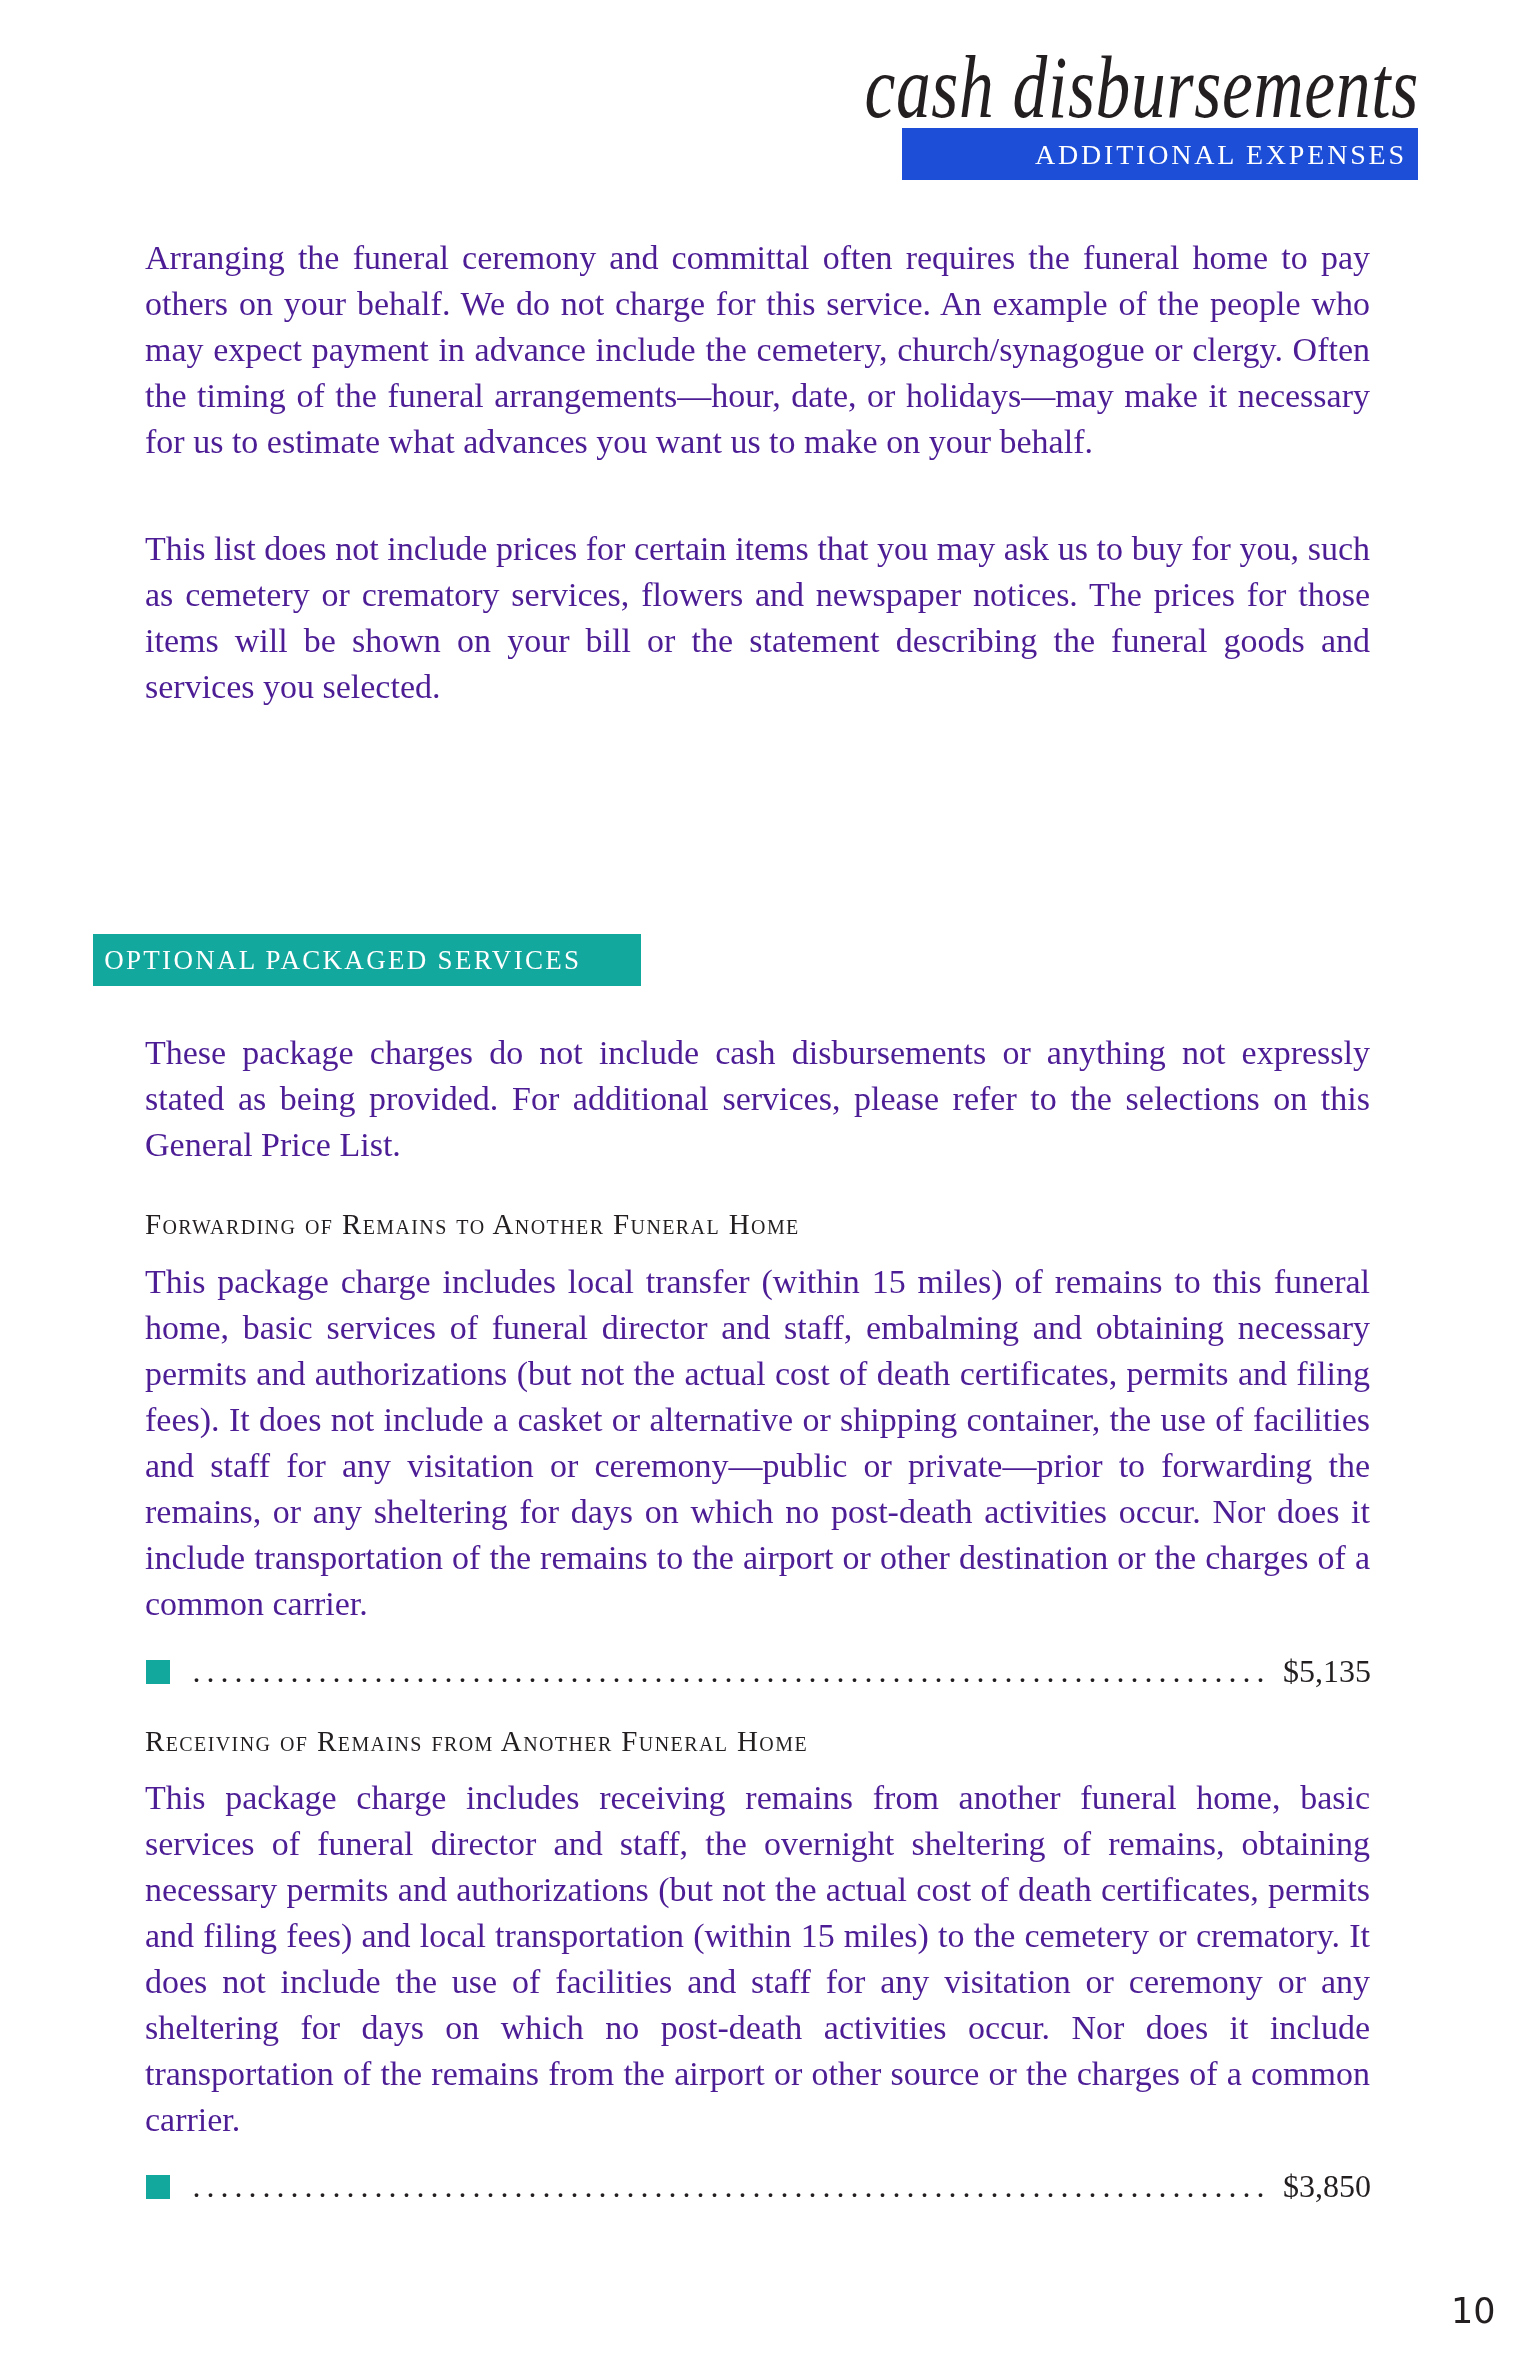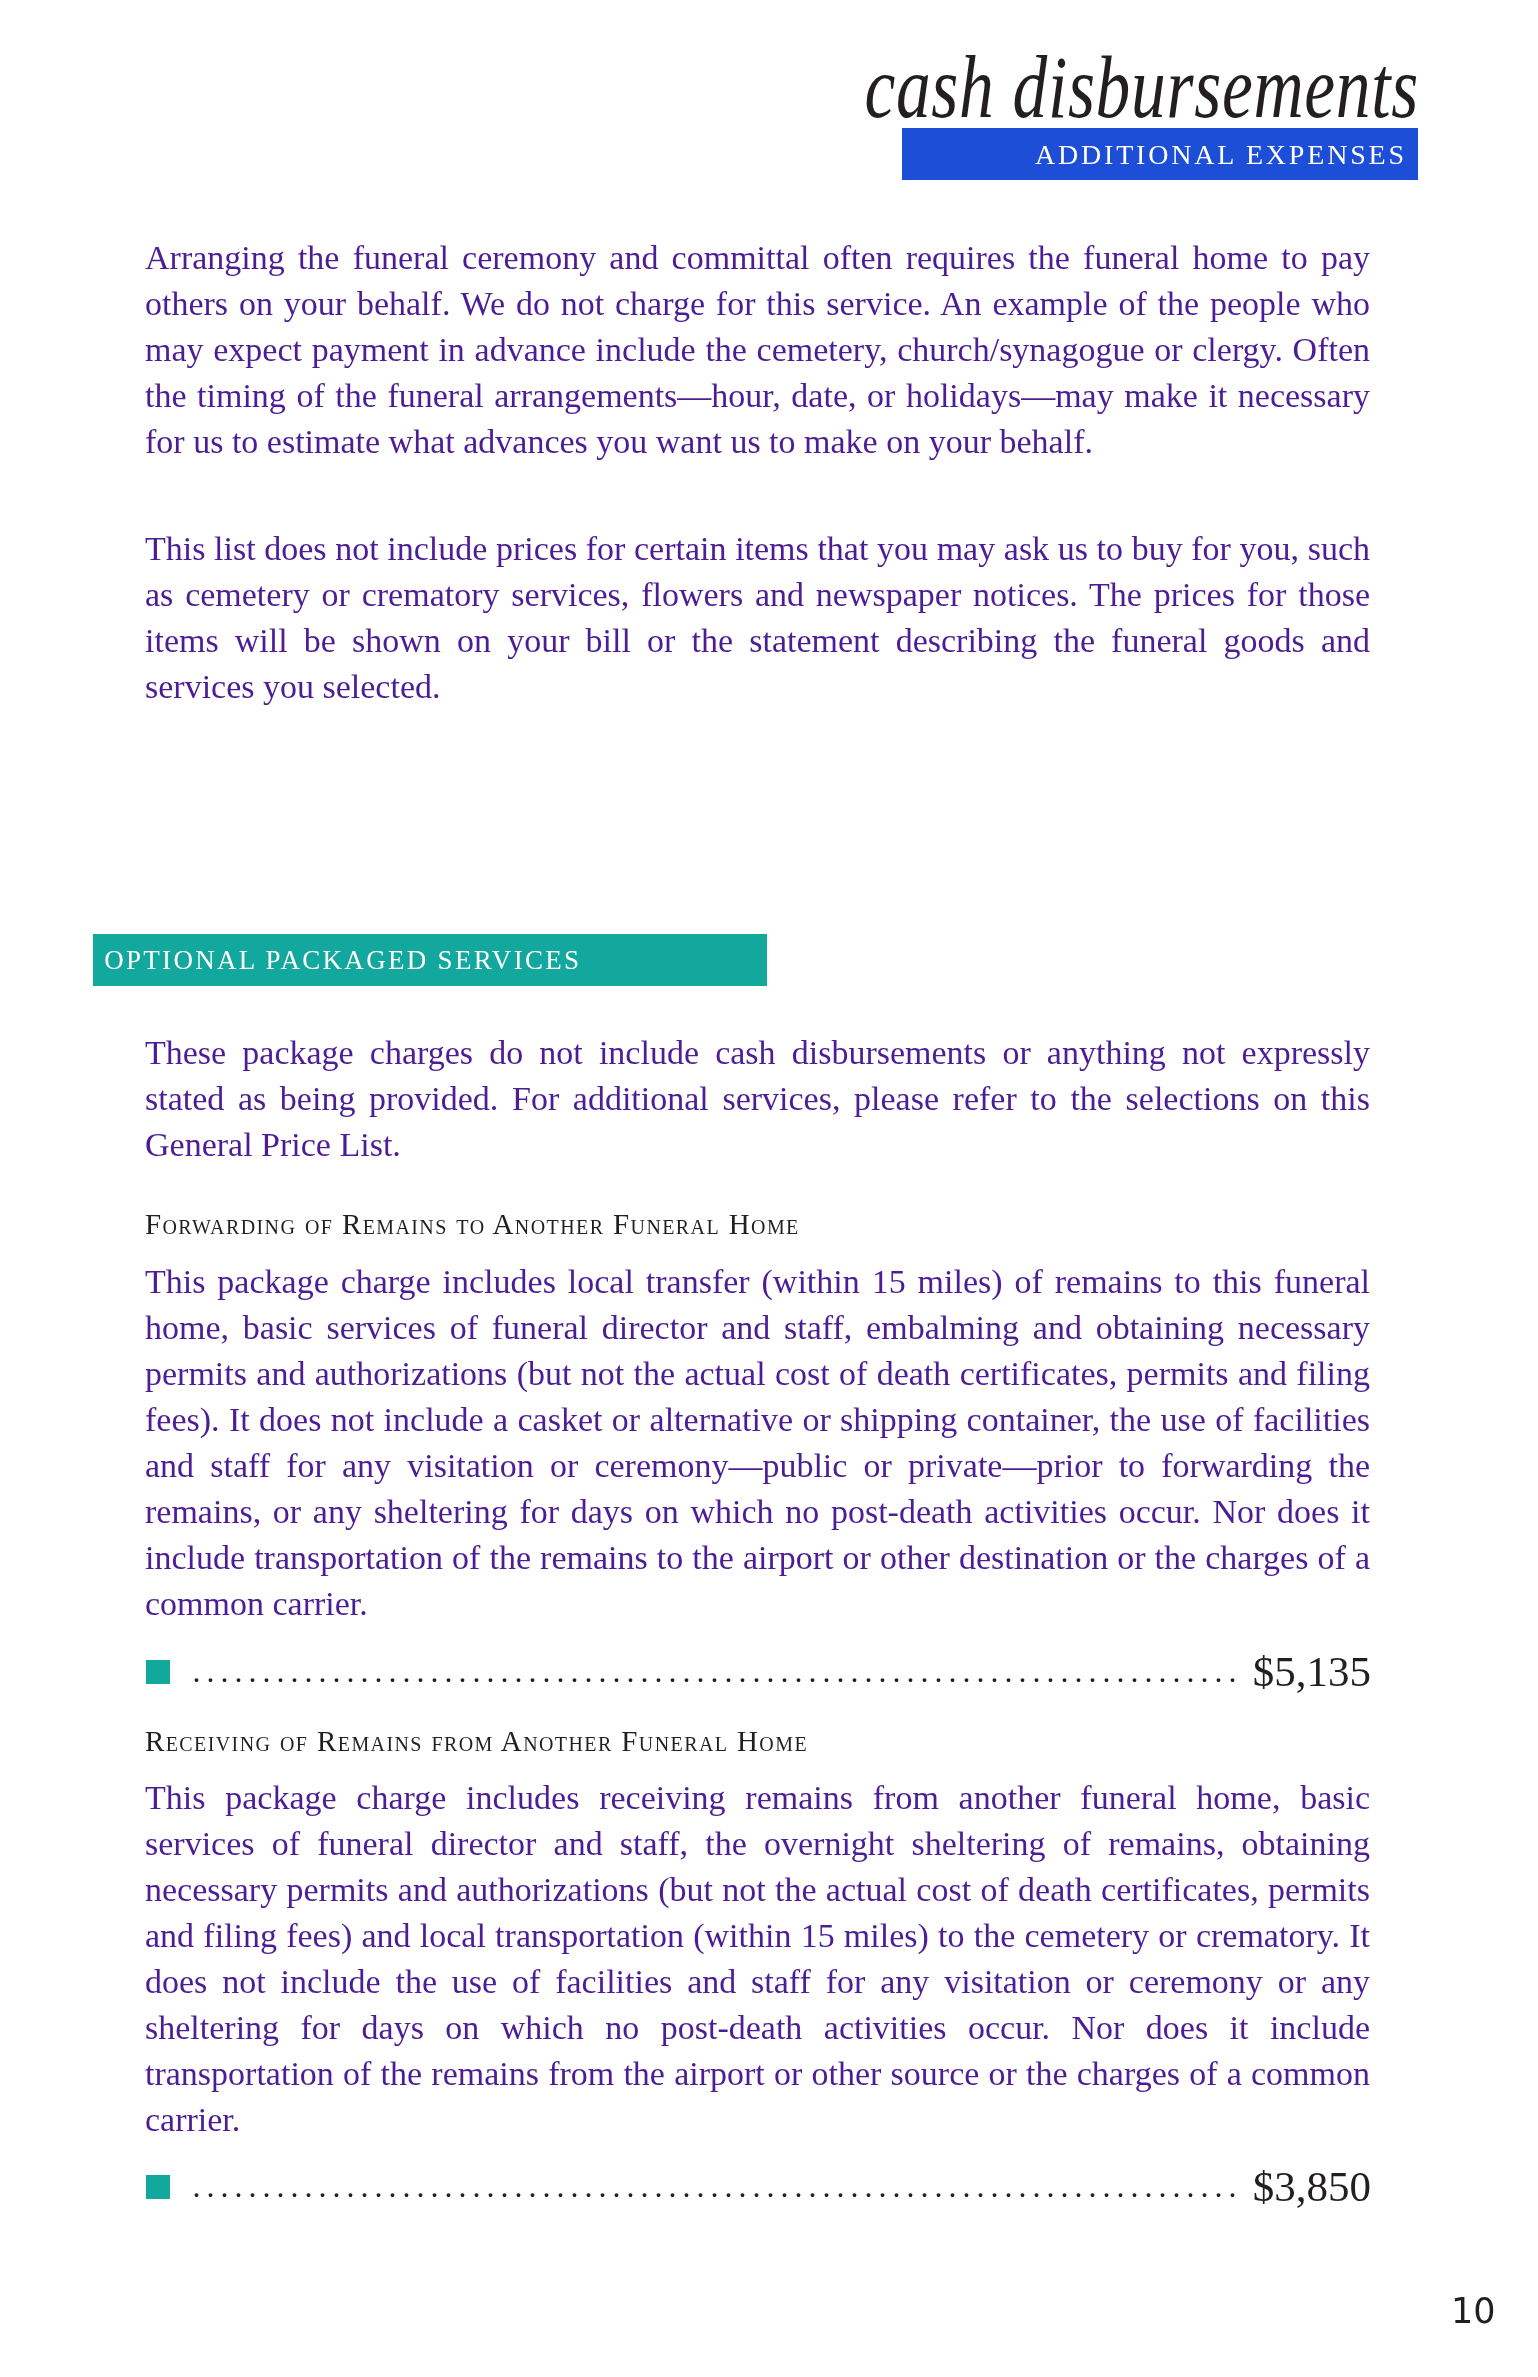--- a/index.html
+++ b/index.html
@@ -24,21 +24,21 @@
     font-family: "Liberation Serif", serif; font-size: 28px; letter-spacing: 2.8px;
     color: #ffffff; white-space: nowrap;
   }
   .body-text {
     position: absolute; left: 145px; width: 1225px;
     font-size: 34px; line-height: 46px; text-align: justify;
     color: #4c1d95;
   }
   .body-text p { margin: 0; }
   .teal-bar {
-    position: absolute; left: 93px; top: 934px; width: 674px; height: 52px;
+    position: absolute; left: 93px; top: 934px; width: 548px; height: 52px;
     background: #13a89e;
   }
   .teal-bar span {
     position: absolute; left: 11.2px; top: 11.2px;
     font-family: "Liberation Serif", serif; font-size: 27px; letter-spacing: 2.3px;
     color: #ffffff; white-space: nowrap;
   }
   .section-heading {
     position: absolute; left: 145px;
     font-family: "Liberation Serif", serif; font-size: 29px; font-variant: small-caps;
@@ -49,21 +49,21 @@
     display: flex; align-items: center;
   }
   .checkbox {
     width: 24px; height: 24px; background: #13a89e; flex: 0 0 auto;
   }
   .leader {
     flex: 1 1 auto; margin: 0 11.2px 0 22.4px; overflow: hidden; white-space: nowrap;
     font-size: 32px; letter-spacing: 6px; color: #231f20; line-height: 37px;
   }
   .price {
-    font-size: 43px; color: #231f20; white-space: nowrap;
+    font-size: 32px; color: #231f20; white-space: nowrap;
   }
   .page-number {
     position: absolute; left: 1451px; top: 2291px;
     font-family: "DejaVu Sans", sans-serif; font-size: 35px; color: #231f20;
   }
 </style>
 </head>
 <body>
 
 <div class="title">cash disbursements</div>

